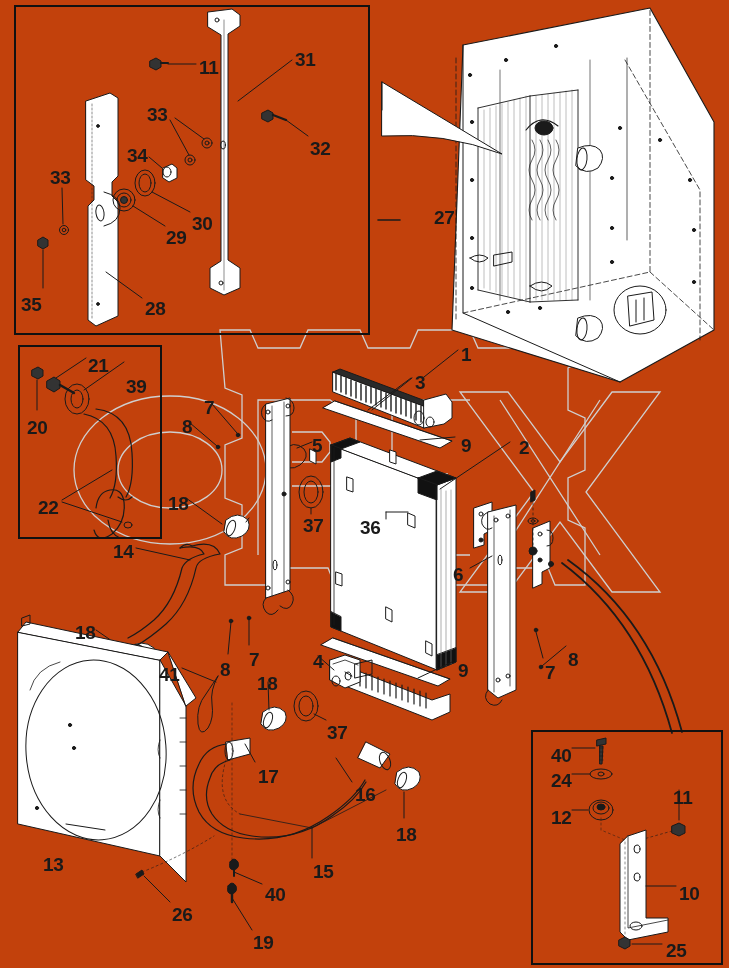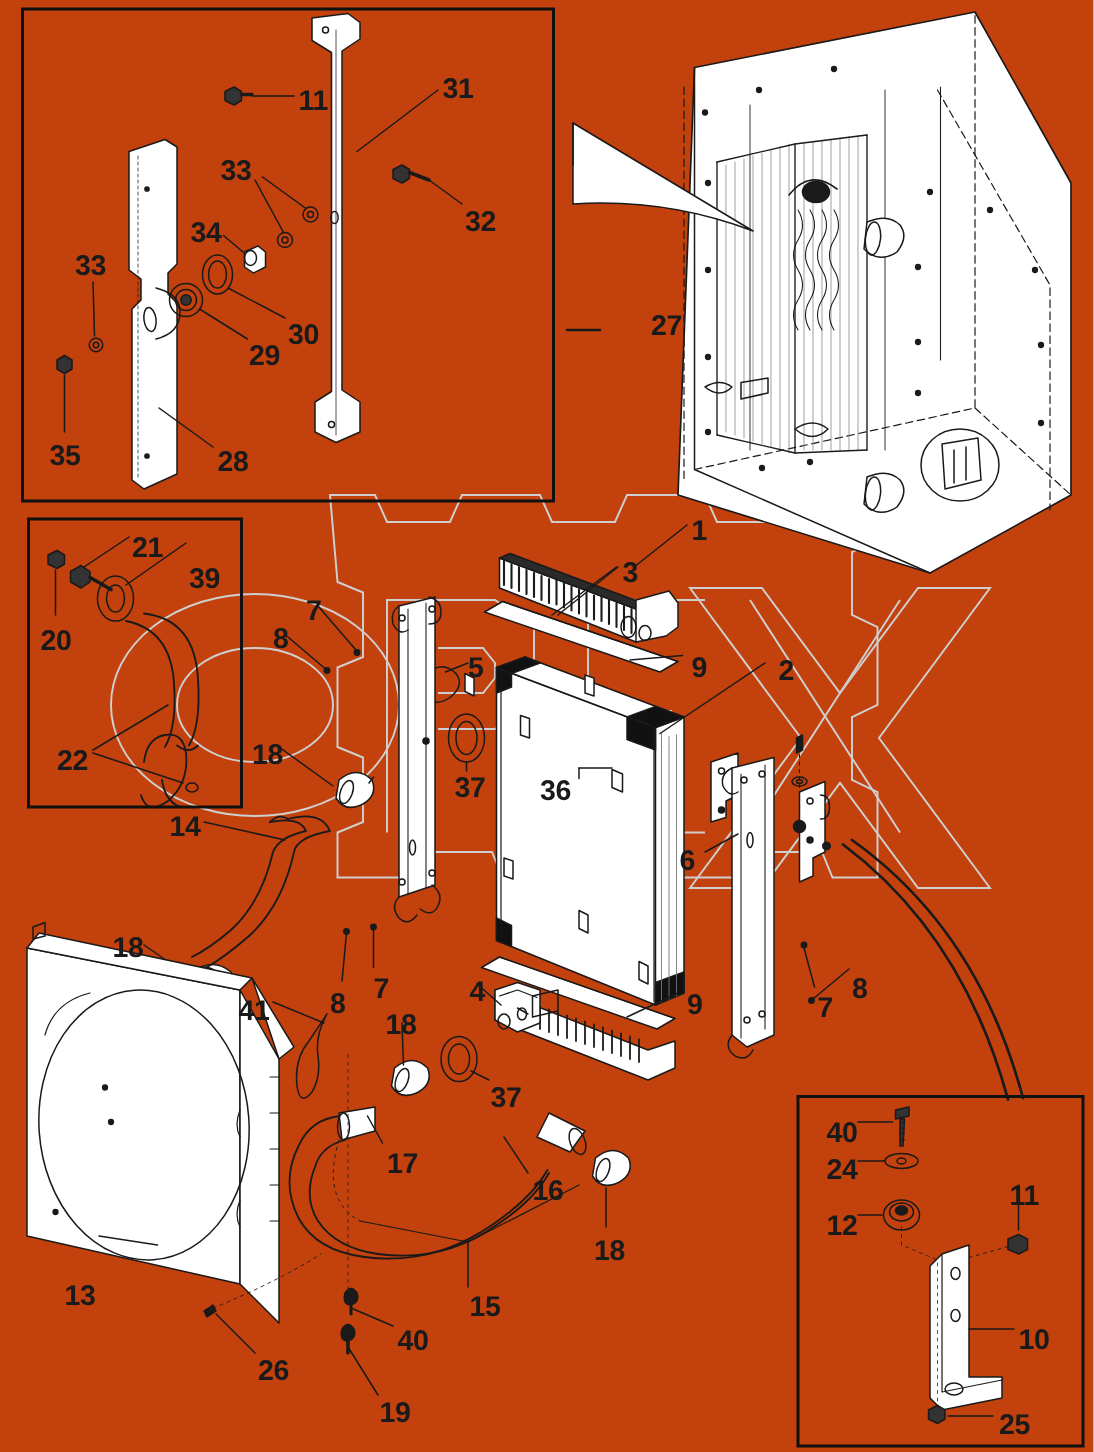--- a/index.html
+++ b/index.html
@@ -474,21 +474,21 @@
   <div class="panel-box" style="left:531px;top:730px;width:188px;height:231px;"></div>
 
   <span class="lbl" style="left:199px;top:58px;">11</span>
   <span class="lbl" style="left:295px;top:50px;">31</span>
   <span class="lbl" style="left:147px;top:105px;">33</span>
   <span class="lbl" style="left:310px;top:139px;">32</span>
   <span class="lbl" style="left:127px;top:146px;">34</span>
   <span class="lbl" style="left:50px;top:168px;">33</span>
   <span class="lbl" style="left:192px;top:214px;">30</span>
   <span class="lbl" style="left:166px;top:228px;">29</span>
-  <span class="lbl" style="left:33px;top:295px;">35</span>
+  <span class="lbl" style="left:21px;top:295px;">35</span>
   <span class="lbl" style="left:145px;top:299px;">28</span>
   <span class="lbl" style="left:404px;top:208px;margin-left:30px;">27</span>
   <span class="lbl" style="left:461px;top:345px;">1</span>
   <span class="lbl" style="left:415px;top:373px;">3</span>
   <span class="lbl" style="left:461px;top:436px;">9</span>
   <span class="lbl" style="left:519px;top:438px;">2</span>
   <span class="lbl" style="left:88px;top:356px;">21</span>
   <span class="lbl" style="left:126px;top:356px;margin-top:21px;">39</span>
   <span class="lbl" style="left:27px;top:418px;text-align:right;">20</span>
   <span class="lbl" style="left:38px;top:498px;">22</span>

